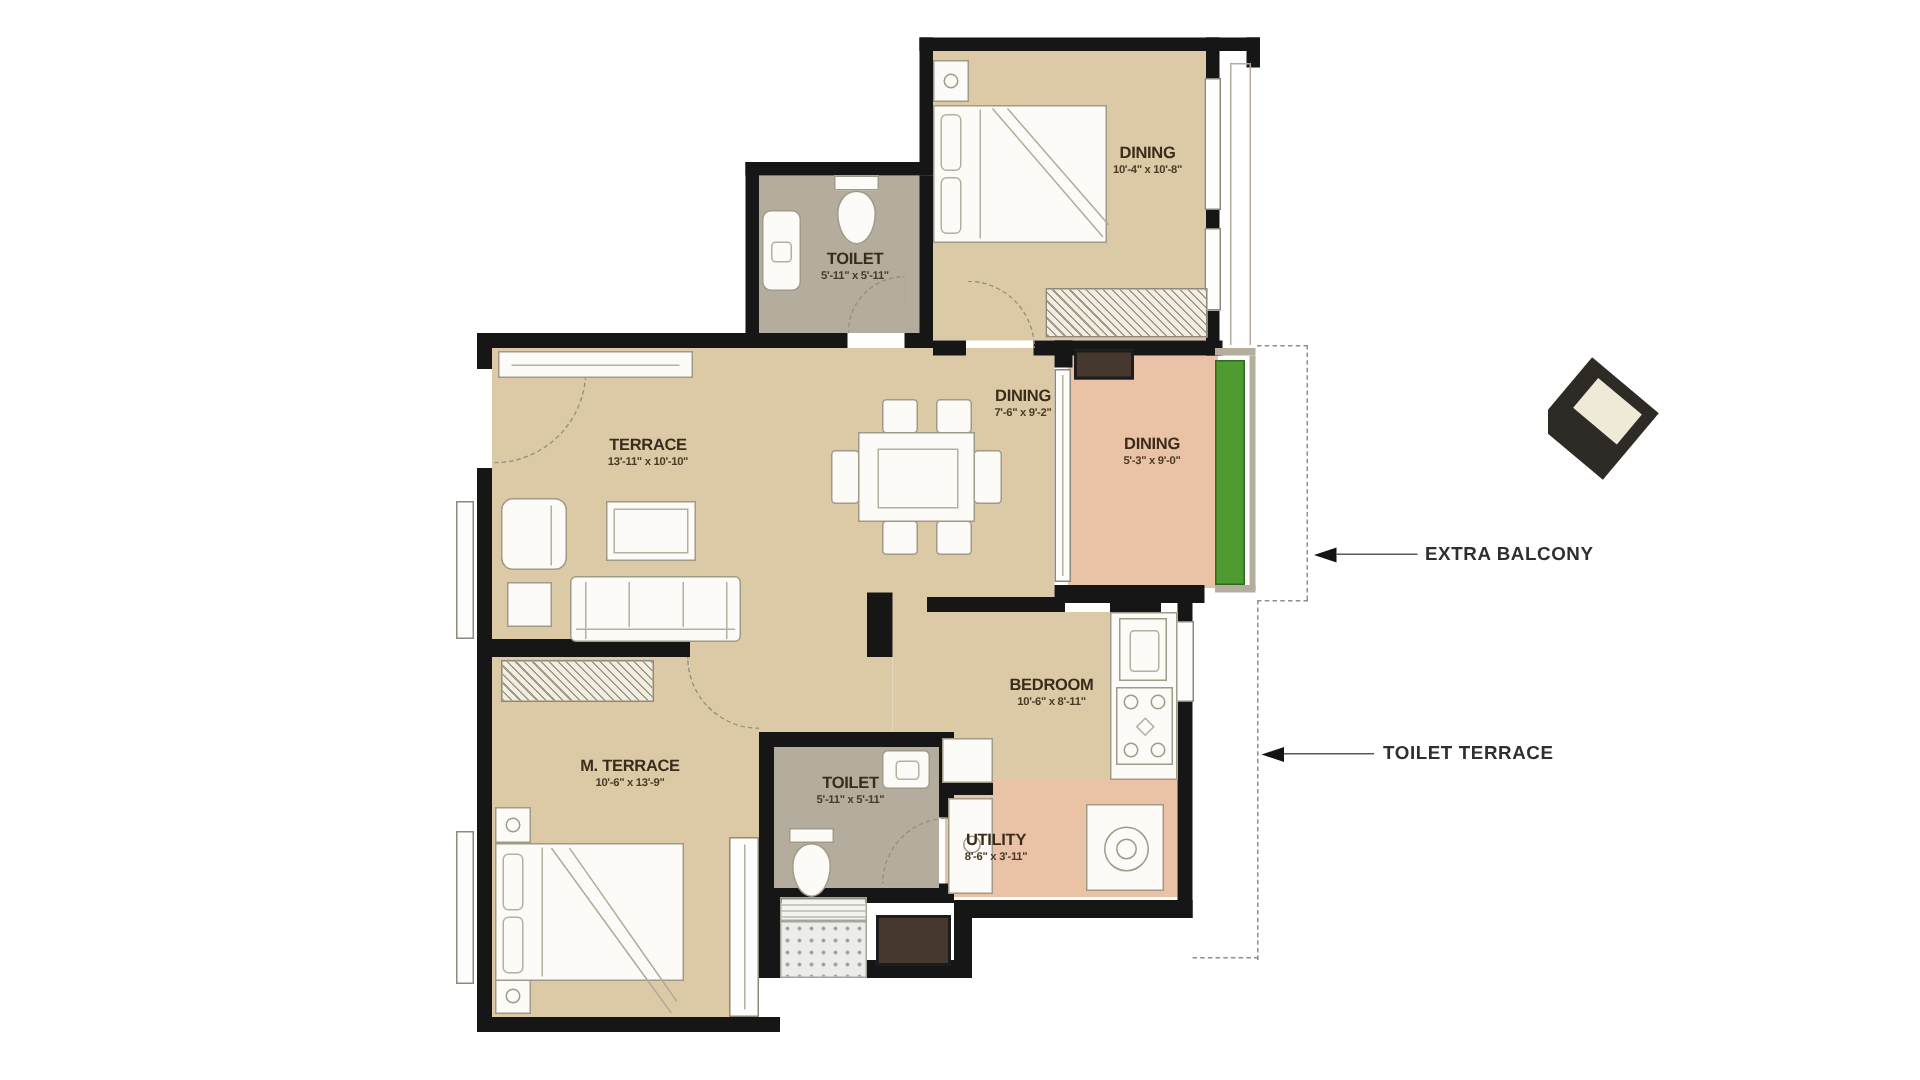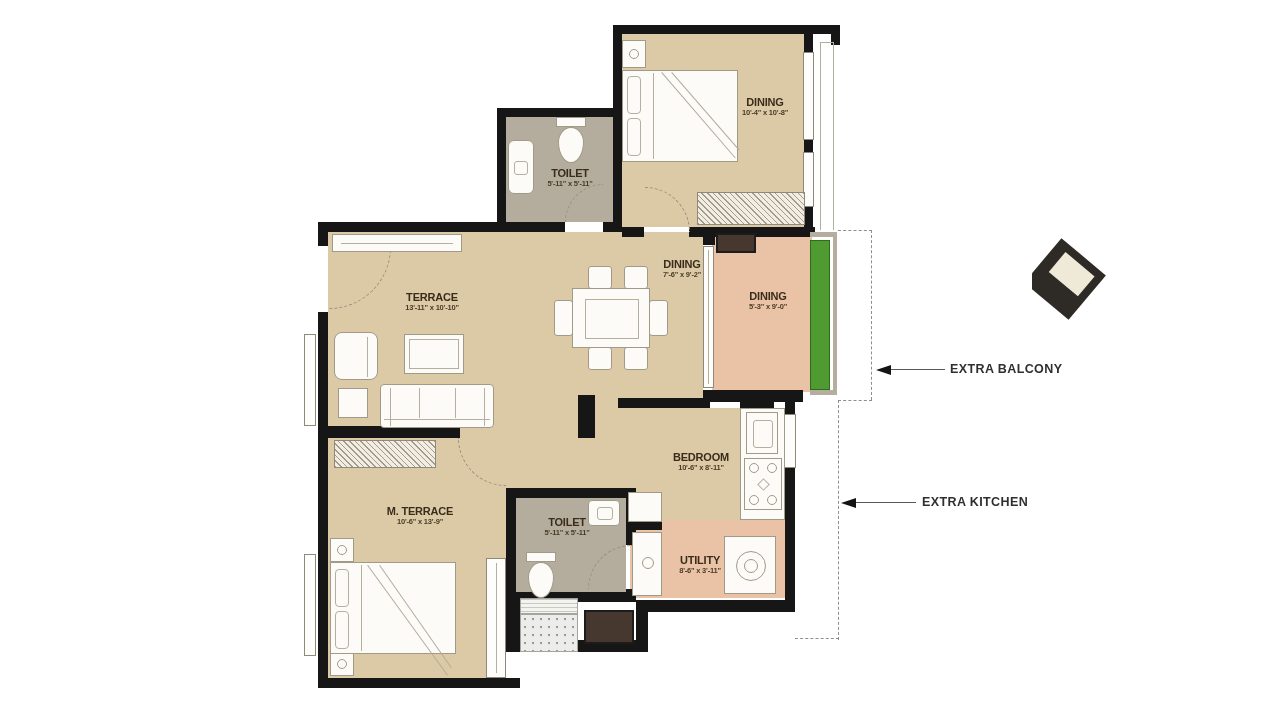--- a/index.html
+++ b/index.html
@@ -223,21 +223,21 @@
   <div class="dash-h" style="left:838px;top:400px;width:34px;"></div>
   <div class="dash-v" style="left:838px;top:400px;height:240px;"></div>
   <div class="dash-h" style="left:795px;top:638px;width:44px;"></div>
 
   <div class="arrow-left" style="left:876px;top:365px;"></div>
   <div class="leader" style="left:891px;top:369px;width:54px;"></div>
   <div class="note-label" style="left:950px;top:362px;">EXTRA BALCONY</div>
 
   <div class="arrow-left" style="left:841px;top:498px;"></div>
   <div class="leader" style="left:856px;top:502px;width:60px;"></div>
-  <div class="note-label" style="left:922px;top:495px;">EXTRA KITCHEN</div>
+  <div class="note-label" style="left:922px;top:495px;">TOILET TERRACE</div>
 
   <div class="room-label" style="left:703px;top:97px;">
     <div class="name">DINING</div>
     <div class="dims">10'-4" x 10'-8"</div>
   </div>
   <div class="room-label" style="left:508px;top:168px;">
     <div class="name">TOILET</div>
     <div class="dims">5'-11" x 5'-11"</div>
   </div>
   <div class="room-label" style="left:370px;top:292px;">
@@ -257,21 +257,21 @@
     <div class="dims">10'-6" x 8'-11"</div>
   </div>
   <div class="room-label" style="left:358px;top:506px;">
     <div class="name">M. TERRACE</div>
     <div class="dims">10'-6" x 13'-9"</div>
   </div>
   <div class="room-label" style="left:505px;top:517px;">
     <div class="name">TOILET</div>
     <div class="dims">5'-11" x 5'-11"</div>
   </div>
-  <div class="room-label" style="left:638px;top:555px;">
+  <div class="room-label" style="left:602px;top:555px;">
     <div class="name">UTILITY</div>
     <div class="dims">8'-6" x 3'-11"</div>
   </div>
 
   <div class="abs" style="left:1032px;top:238px;width:75px;height:90px;overflow:hidden;">
     <div class="abs" style="left:4px;top:12px;width:58px;height:58px;background:#2e2b26;transform:rotate(40deg);">
       <div class="abs" style="left:12px;top:8px;width:38px;height:26px;background:#efe9d8;"></div>
     </div>
   </div>
 

